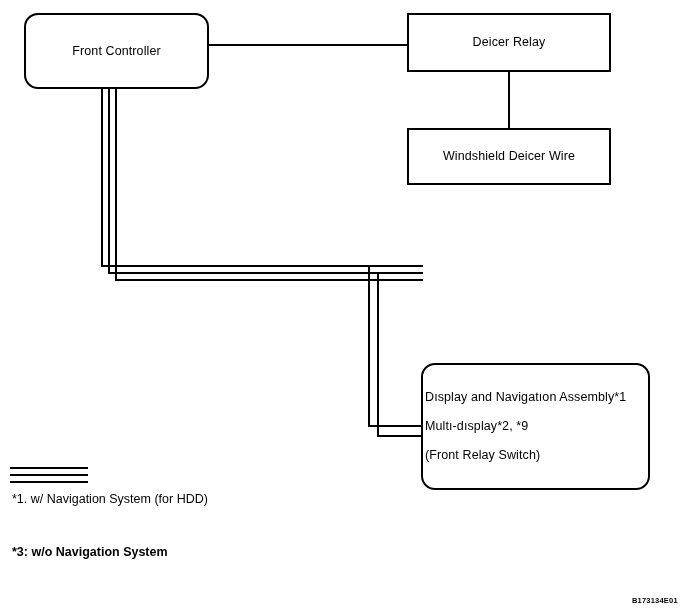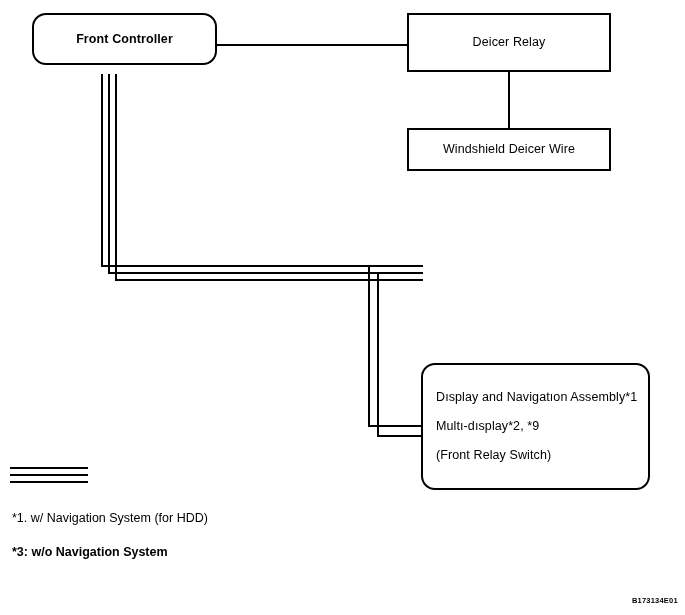--- a/index.html
+++ b/index.html
@@ -29,21 +29,21 @@
   .node.rounded { border-radius: 14px; }
   .node.centered {
     align-items: center;
     justify-content: center;
     text-align: center;
   }
   .node.stacked {
     flex-direction: column;
     justify-content: center;
     align-items: flex-start;
-    padding-left: 13px;
+    padding-left: 2px;
     text-align: center;
   }
   .node-label {
     font-size: 12.5px;
     line-height: 1.2;
     letter-spacing: 0.1px;
     white-space: nowrap;
   }
   .node.stacked .node-label { margin: 7px 0; }
 
@@ -112,44 +112,44 @@
   <div class="wire wire-h" style="left:115px; top:279px; width:308px;"></div>
 
   <div class="wire wire-v" style="left:368px; top:265px; height:162px;"></div>
   <div class="wire wire-v" style="left:377px; top:272px; height:163px;"></div>
 
   <div class="wire wire-h" style="left:368px; top:425px; width:55px;"></div>
   <div class="wire wire-h" style="left:377px; top:435px; width:46px;"></div>
 
   <div class="mask" style="left:370px; top:281px; width:5px; height:142px;"></div>
 
-  <div class="node rounded centered" style="left:32px; top:13px; width:185px; height:52px;font-weight:bold;">
+  <div class="node rounded centered" style="left:24px; top:13px; width:185px; height:76px;">
     <span class="node-label">Front Controller</span>
   </div>
 
   <div class="node centered" style="left:407px; top:13px; width:204px; height:59px;">
     <span class="node-label">Deicer Relay</span>
   </div>
 
-  <div class="node centered" style="left:407px; top:128px; width:204px; height:43px;">
+  <div class="node centered" style="left:407px; top:128px; width:204px; height:57px;">
     <span class="node-label">Windshield Deicer Wire</span>
   </div>
 
 
   <div class="node rounded stacked" style="left:421px; top:363px; width:229px; height:127px;">
     <span class="node-label">Dısplay and Navigatıon Assembly*1</span>
     <span class="node-label">Multı-dısplay*2, *9</span>
     <span class="node-label">(Front Relay Switch)</span>
   </div>
 
   <div class="legend-symbol" style="left:10px; top:467px; width:78px; height:16px;">
     <span class="lsline" style="top:0px;"></span>
     <span class="lsline" style="top:7px;"></span>
     <span class="lsline" style="top:14px;"></span>
   </div>
 
 
-  <div class="footnote" style="left:12px; top:511px;">*1. w/ Navigation System (for HDD)</div>
+  <div class="footnote" style="left:12px; top:492px;">*1. w/ Navigation System (for HDD)</div>
   <div class="footnote" style="left:12px; top:545px;font-weight:bold;">*3: w/o Navigation System</div>
 
   <div class="figure-code" style="left:632px; top:596px;">B173134E01</div>
 
 </div>
 
 </body></html>

